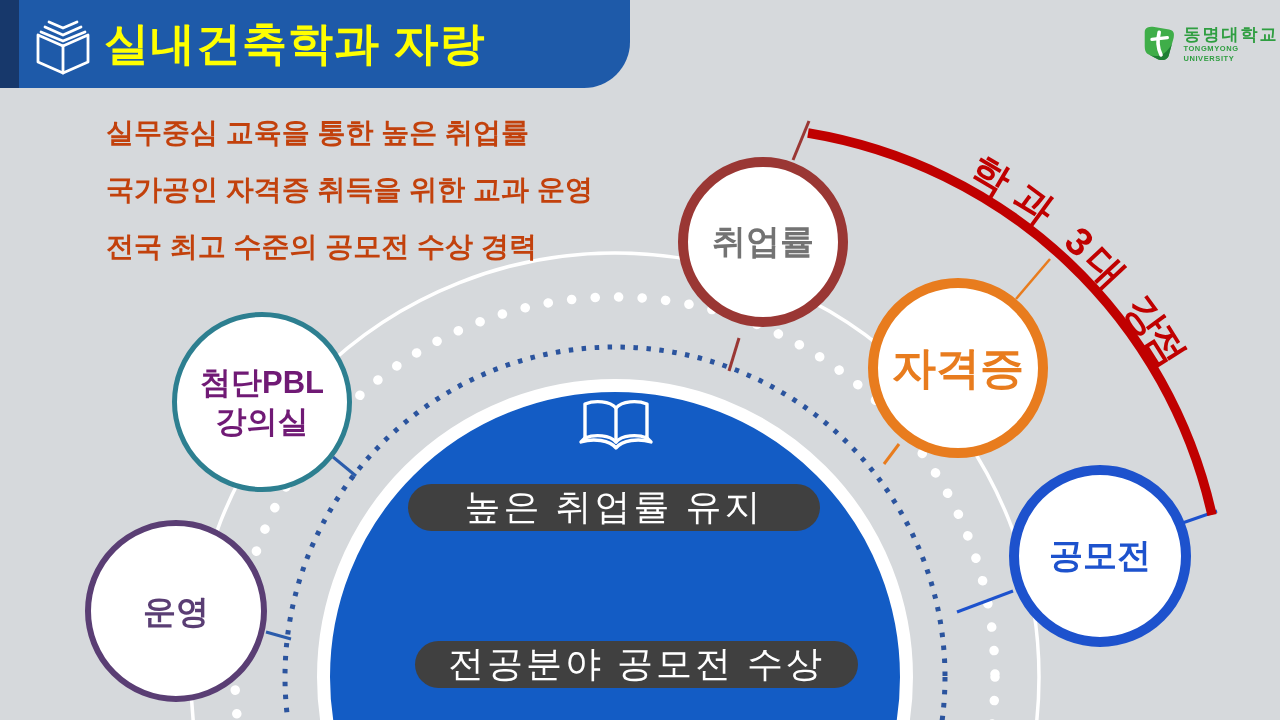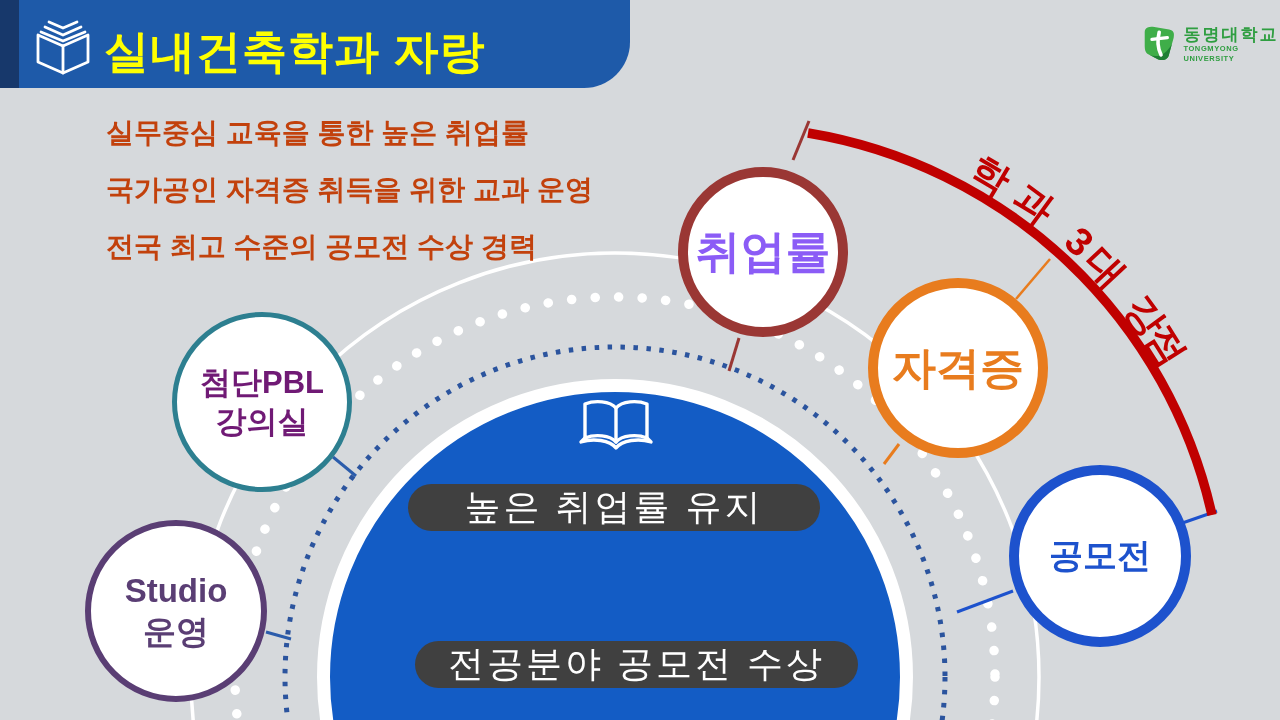--- a/index.html
+++ b/index.html
@@ -5,35 +5,35 @@
   html,body{margin:0;padding:0;}
   body{width:1280px;height:720px;overflow:hidden;font-family:"Liberation Sans",sans-serif;}
   .slide{position:absolute;top:0;left:0;width:1280px;height:720px;background:#d6d9dc;overflow:hidden;}
   .abs{position:absolute;}
   svg{display:block;}
 
   
   .edge-strip{left:0;top:0;width:19px;height:88px;background:#17386b;z-index:10;}
   .header-bar{left:19px;top:0;width:611px;height:88px;background:#1e5aa9;border-bottom-right-radius:46px;z-index:10;}
   .header-book{left:31px;top:15px;z-index:11;}
-  .page-title{left:104px;top:0;height:88px;line-height:88px;font-size:45px;font-weight:bold;color:#ffff00;letter-spacing:1px;z-index:11;white-space:nowrap;margin-top:8px;}
+  .page-title{left:104px;top:0;height:88px;line-height:88px;font-size:45px;font-weight:bold;color:#ffff00;letter-spacing:1px;z-index:11;white-space:nowrap;}
 
   
   .logo{left:1142px;top:16px;width:140px;height:56px;z-index:10;display:flex;align-items:center;}
   .logo-text{margin-left:7px;}
   .logo-ko{font-size:17px;font-weight:bold;color:#2f9e41;letter-spacing:2px;line-height:19px;}
   .logo-en{font-size:7.5px;font-weight:bold;color:#2f9e41;letter-spacing:0.6px;line-height:10px;}
 
   
   .intro{left:106px;top:104px;z-index:9;}
   .intro div{font-size:28px;font-weight:bold;color:#c2410c;line-height:57px;white-space:nowrap;}
 
   
   .circle{border-radius:50%;background:#ffffff;display:flex;flex-direction:column;align-items:center;justify-content:center;text-align:center;z-index:4;box-sizing:border-box;}
-  .c-employment{left:678px;top:167px;width:170px;height:170px;border:10px solid #9a3734;color:#8b5cf6;font-size:45px;font-weight:bold;}
+  .c-employment{left:678px;top:157px;width:170px;height:170px;border:10px solid #9a3734;color:#737373;font-size:34px;font-weight:bold;}
   .c-certificate{left:868px;top:278px;width:180px;height:180px;border:10px solid #e87c1e;color:#e87c1e;font-size:44px;font-weight:bold;}
   .c-contest{left:1009px;top:465px;width:182px;height:182px;border:10px solid #1d52cd;color:#1d52cd;font-size:34px;font-weight:bold;}
   .c-pbl{left:172px;top:312px;width:180px;height:180px;border:5px solid #2d7f90;color:#701a75;font-size:31px;font-weight:bold;line-height:39px;}
   .c-studio{left:85px;top:520px;width:182px;height:182px;border:6px solid #5a3e74;color:#5a3e74;font-size:33px;font-weight:bold;line-height:41px;}
 
   
   .center-circle{left:317px;top:379px;width:596px;height:596px;border-radius:50%;background:#135cc5;border:13px solid #ffffff;box-sizing:border-box;z-index:2;}
   .center-book{left:577px;top:396px;z-index:3;}
   .pill{border-radius:24px;background:#404040;color:#ffffff;display:flex;align-items:center;justify-content:center;font-size:36px;font-weight:normal;letter-spacing:3px;z-index:3;white-space:nowrap;}
   .pill1{left:408px;top:484px;width:412px;height:47px;}
@@ -88,21 +88,20 @@
     <span>자격증</span>
   </div>
   <div class="abs circle c-contest">
     <span>공모전</span>
   </div>
   <div class="abs circle c-pbl">
     <span>첨단PBL</span>
     <span>강의실</span>
   </div>
   <div class="abs circle c-studio">
-    <span>Studio</span>
     <span>운영</span>
   </div>
 
   <svg class="abs arc-layer" width="1280" height="720" viewBox="0 0 1280 720">
     <path d="M 808 133 A 497 497 0 0 1 1212 515" fill="none" stroke="#c00000" stroke-width="9.5"></path>
   </svg>
   <div id="arc-text">
       <span class="arc-char" style="left: 990.412px; top: 175.814px; transform: translate(-50%, -50%) rotate(30.5deg);">학</span>
       <span class="arc-char" style="left: 1033.52px; top: 204.188px; transform: translate(-50%, -50%) rotate(36.2deg);">과</span>
       <span class="arc-char" style="left: 1078.96px; top: 241.579px; transform: translate(-50%, -50%) rotate(42.7deg);">3</span>

